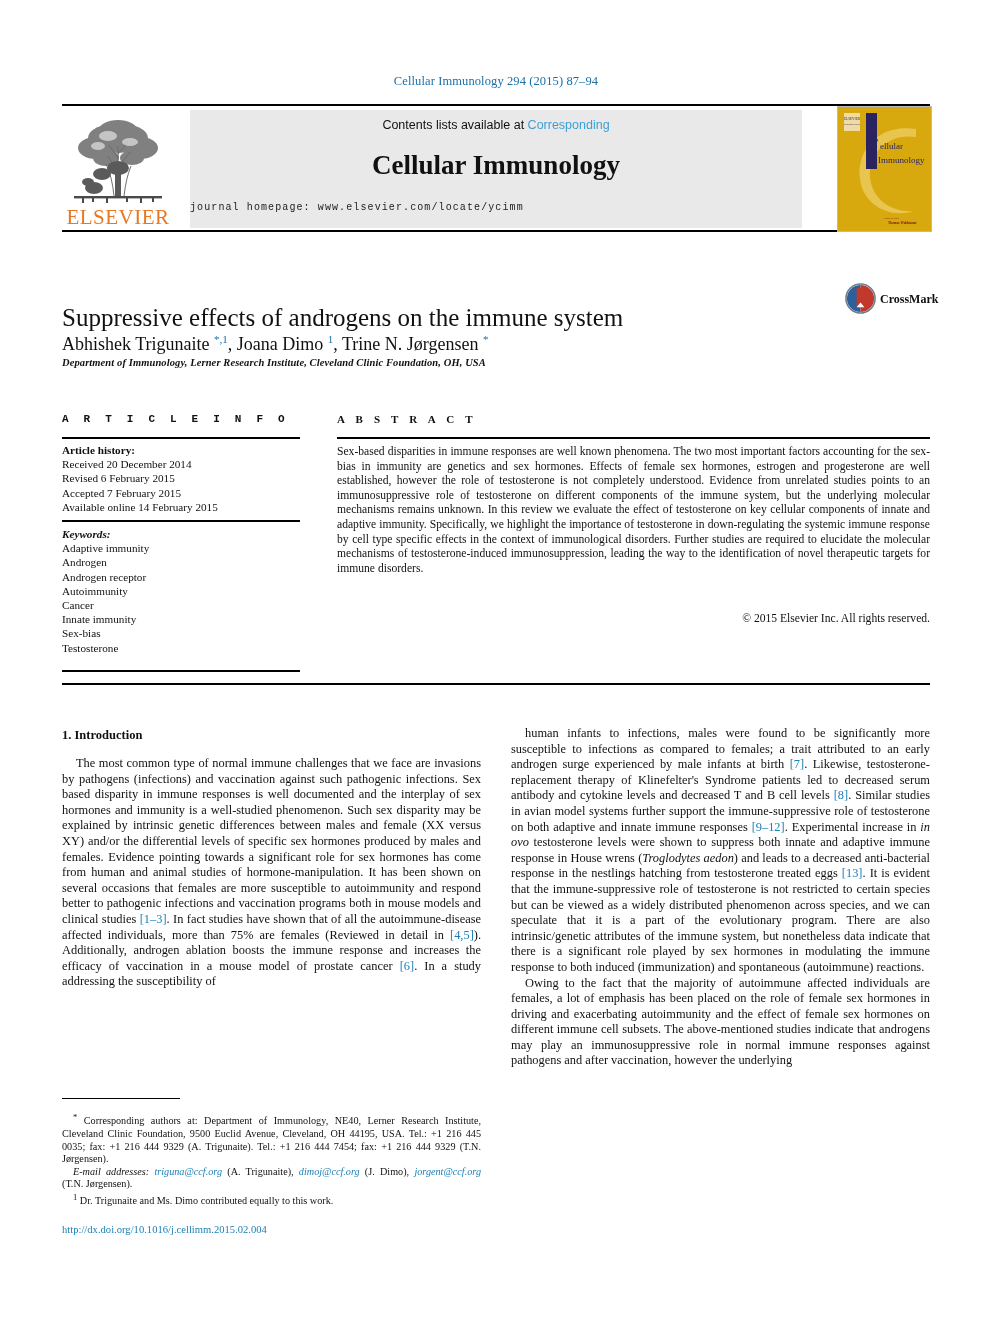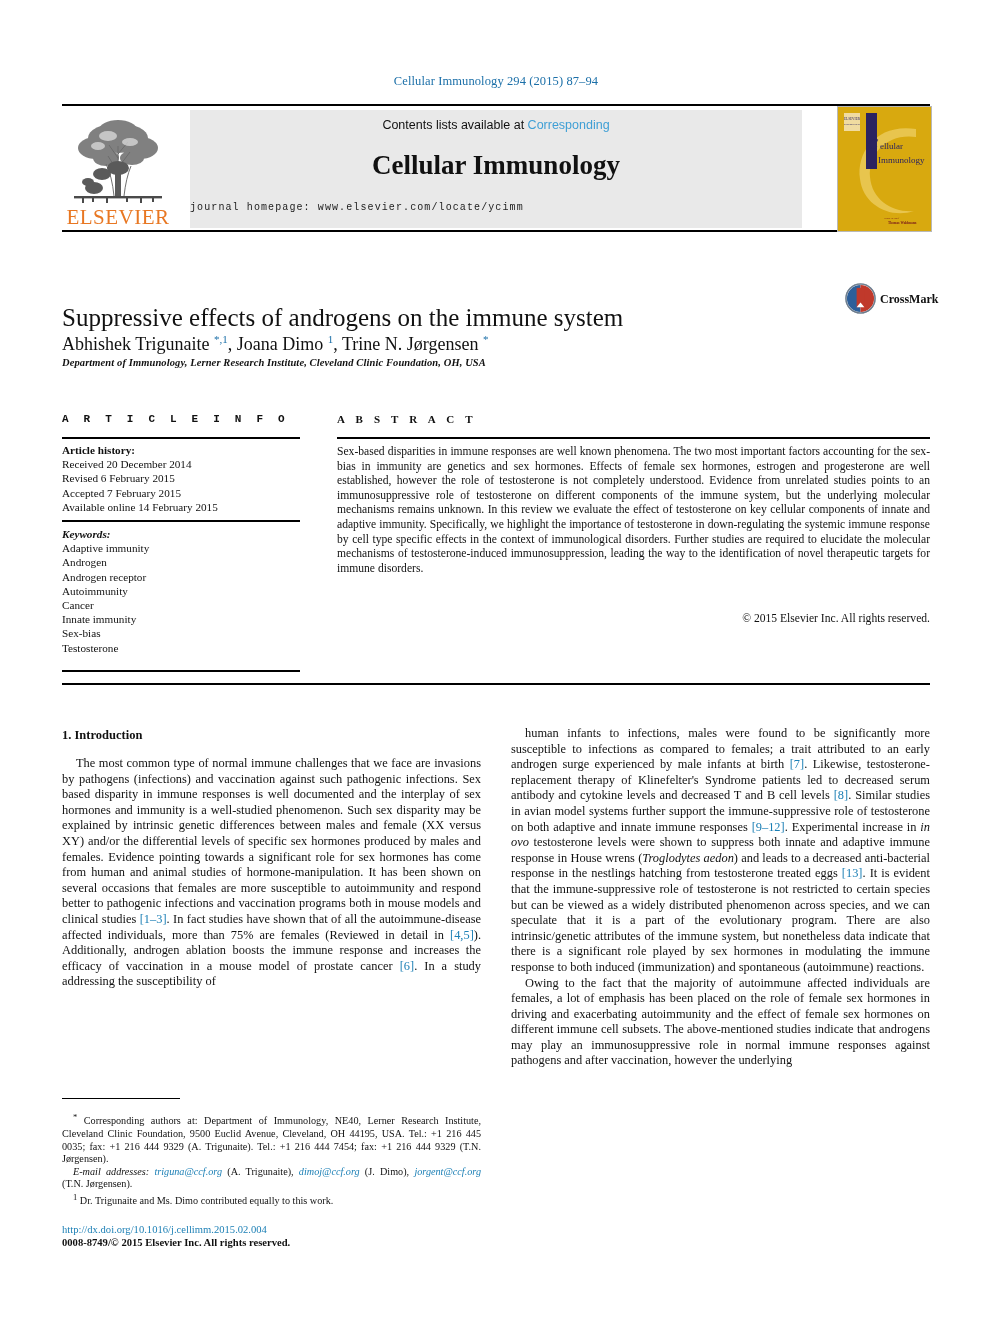--- a/index.html
+++ b/index.html
@@ -295,15 +295,14 @@
     <p>Owing to the fact that the majority of autoimmune affected individuals are females, a lot of emphasis has been placed on the role of female sex hormones in driving and exacerbating autoimmunity and the effect of female sex hormones on different immune cell subsets. The above-mentioned studies indicate that androgens may play an immunosuppressive role in normal immune responses against pathogens and after vaccination, however the underlying</p>
   </div>
 
   <div class="fnrule"></div>
   <div class="footnotes">
     <p class="ind"><sup>*</sup> Corresponding authors at: Department of Immunology, NE40, Lerner Research Institute, Cleveland Clinic Foundation, 9500 Euclid Avenue, Cleveland, OH 44195, USA. Tel.: +1 216 445 0035; fax: +1 216 444 9329 (A. Trigunaite). Tel.: +1 216 444 7454; fax: +1 216 444 9329 (T.N. Jørgensen).</p>
     <p class="ind"><em>E-mail addresses:</em> <span class="mail">triguna@ccf.org</span> (A. Trigunaite), <span class="mail">dimoj@ccf.org</span> (J. Dimo), <span class="mail">jorgent@ccf.org</span> (T.N. Jørgensen).</p>
     <p class="ind"><sup>1</sup> Dr. Trigunaite and Ms. Dimo contributed equally to this work.</p>
   </div>
   <div class="doi">http://dx.doi.org/10.1016/j.cellimm.2015.02.004</div>
-  <div class="issn">0008-8749/© 2015 Elsevier Inc. All rights reserved.</div>
 
 </div>
 
 </body></html>

